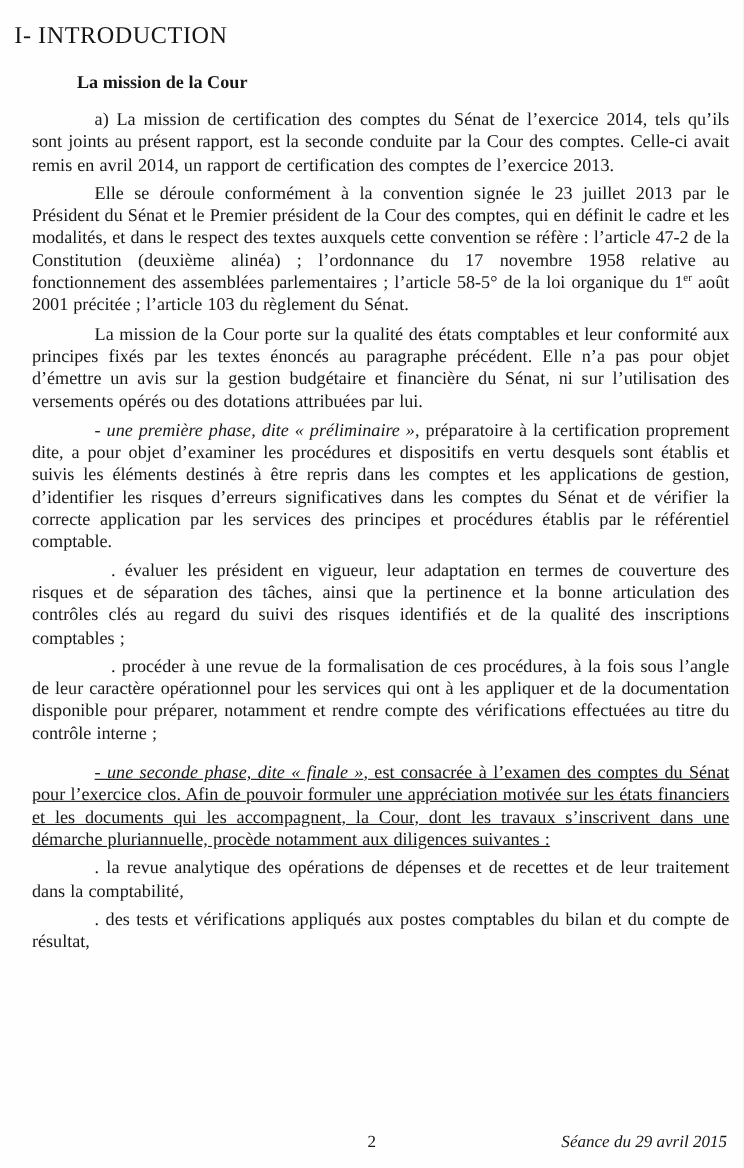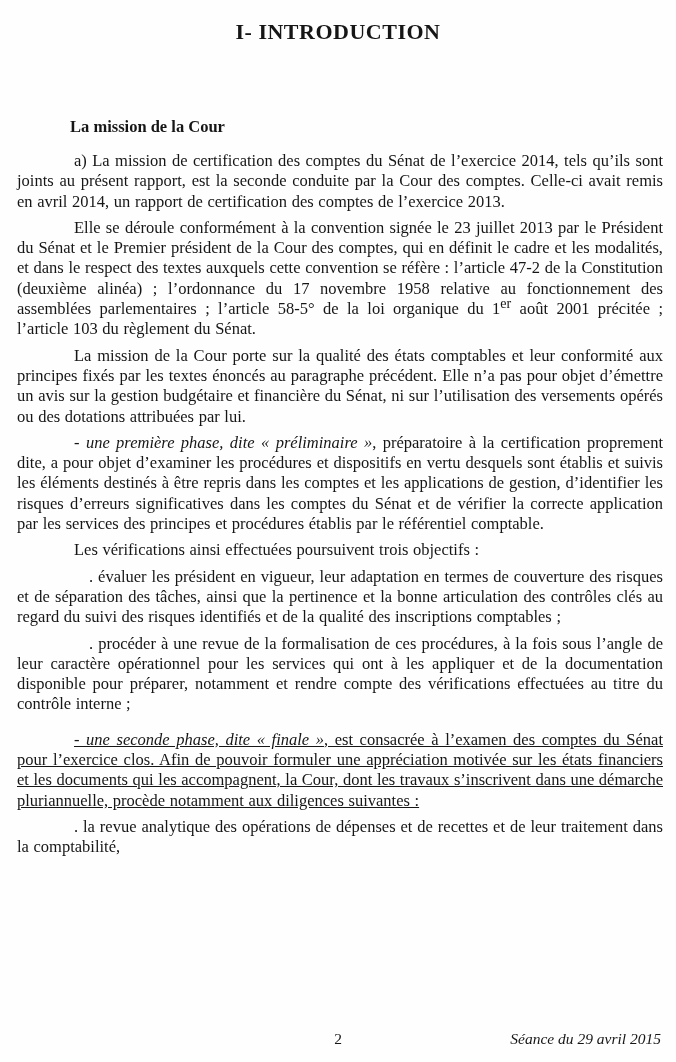--- a/index.html
+++ b/index.html
@@ -15,46 +15,46 @@
     background: #fefefe;
     color: #161616;
     font-family: "Liberation Serif", "DejaVu Serif", serif;
     box-sizing: border-box;
     padding: 0 13px;
     overflow: hidden;
   }
   .doc-title {
     margin: 0;
     padding-top: 18px;
-    text-align: center;
+    text-align: left;
     font-size: 22px;
-    font-weight: bold;
+    font-weight: normal;
     letter-spacing: 0.5px;
     line-height: 27px;
   }
   .section-heading {
-    margin: 71px 0 0 57px;
+    margin: 19px 0 0 57px;
     font-size: 16.5px;
     font-weight: bold;
     line-height: 21px;
   }
   .para {
-    margin: 6px 0 0 4px;
+    margin: 6px 0 0 16px;
     font-size: 16.5px;
     line-height: 20.3px;
     text-align: justify;
     text-indent: 57px;
     word-spacing: 0.5px;
   }
   .para.first-after-heading { margin-top: 14px; }
   .para.deep-indent { text-indent: 72px; }
   .para.extra-gap { margin-top: 15px; text-decoration: underline; }
   .it { font-style: italic; }
   sup.ord {
-    font-size: 14px;
+    font-size: 10px;
     line-height: 0;
     vertical-align: super;
   }
   .footer {
     position: absolute;
     left: 13px;
     right: 13px;
     bottom: 12px;
     height: 20px;
     font-size: 15.5px;
@@ -82,31 +82,31 @@
 
   <p class="para first-after-heading"><span>a) La mission de certification des comptes du Sénat de l’exercice 2014, tels qu’ils sont joints au présent rapport, est la seconde conduite par la Cour des comptes. Celle-ci avait remis en avril 2014, un rapport de certification des comptes de l’exercice 2013.</span></p>
 
   <p class="para"><span>Elle se déroule conformément à la convention signée le 23  juillet 2013 par le Président du Sénat et le Premier président de la Cour des comptes, qui en définit le cadre et les modalités, et dans le respect des textes auxquels cette convention se réfère : l’article 47-2 de la Constitution (deuxième alinéa) ; l’ordonnance du 17 novembre 1958 relative au fonctionnement des assemblées parlementaires ; l’article 58-5° de la loi organique du 1</span><sup class="ord">er</sup><span> août 2001 précitée ; l’article 103 du règlement du Sénat.</span></p>
 
   <p class="para"><span>La mission de la Cour porte sur la qualité des états comptables et leur conformité aux principes fixés par les textes énoncés au paragraphe précédent. Elle n’a pas pour objet d’émettre un avis sur la gestion budgétaire et financière du Sénat, ni sur l’utilisation des versements opérés ou des dotations attribuées par lui.</span></p>
 
 
   <p class="para"><span class="it">- une première phase, dite « préliminaire »</span><span>, préparatoire à la certification proprement dite, a pour objet d’examiner les procédures et dispositifs en vertu desquels sont établis et suivis les éléments destinés à être repris dans les comptes et les applications de gestion, d’identifier les risques d’erreurs significatives dans les comptes du Sénat et de vérifier la correcte application par les services des principes et procédures établis par le référentiel comptable.</span></p>
 
-  <p class="para"><span>Les vérifications ainsi effectuées poursuivent trois objectifs :</span></p>
 
   <p class="para deep-indent"><span>. évaluer les président en vigueur, leur adaptation en termes de couverture des risques et de séparation des tâches, ainsi que la pertinence et la bonne articulation des contrôles clés au regard du suivi des risques identifiés et de la qualité des inscriptions comptables ;</span></p>
 
   <p class="para deep-indent"><span>. procéder à une revue de la formalisation de ces procédures, à la fois sous l’angle de leur caractère opérationnel pour les services qui ont à les appliquer et de la documentation disponible pour préparer, notamment et rendre compte des vérifications effectuées au titre du contrôle interne ;</span></p>
 
 
   <p class="para extra-gap"><span class="it">- une seconde phase, dite « finale »</span><span>, est consacrée à l’examen des comptes du Sénat pour l’exercice clos. Afin de pouvoir formuler une appréciation motivée sur les états financiers et les documents qui les accompagnent, la Cour, dont les travaux s’inscrivent dans une démarche pluriannuelle, procède notamment aux diligences suivantes :</span></p>
 
   <p class="para"><span>. la revue analytique des opérations de dépenses et de recettes et de leur traitement dans la comptabilité,</span></p>
 
 
+  <p class="para"><span>. des tests et vérifications appliqués aux postes comptables du bilan et du compte de résultat,</span></p>
 
   <div class="footer">
     <span class="page-num">2</span>
     <span class="session-date">Séance du 29 avril 2015</span>
   </div>
 
 </div>
 
 </body></html>

